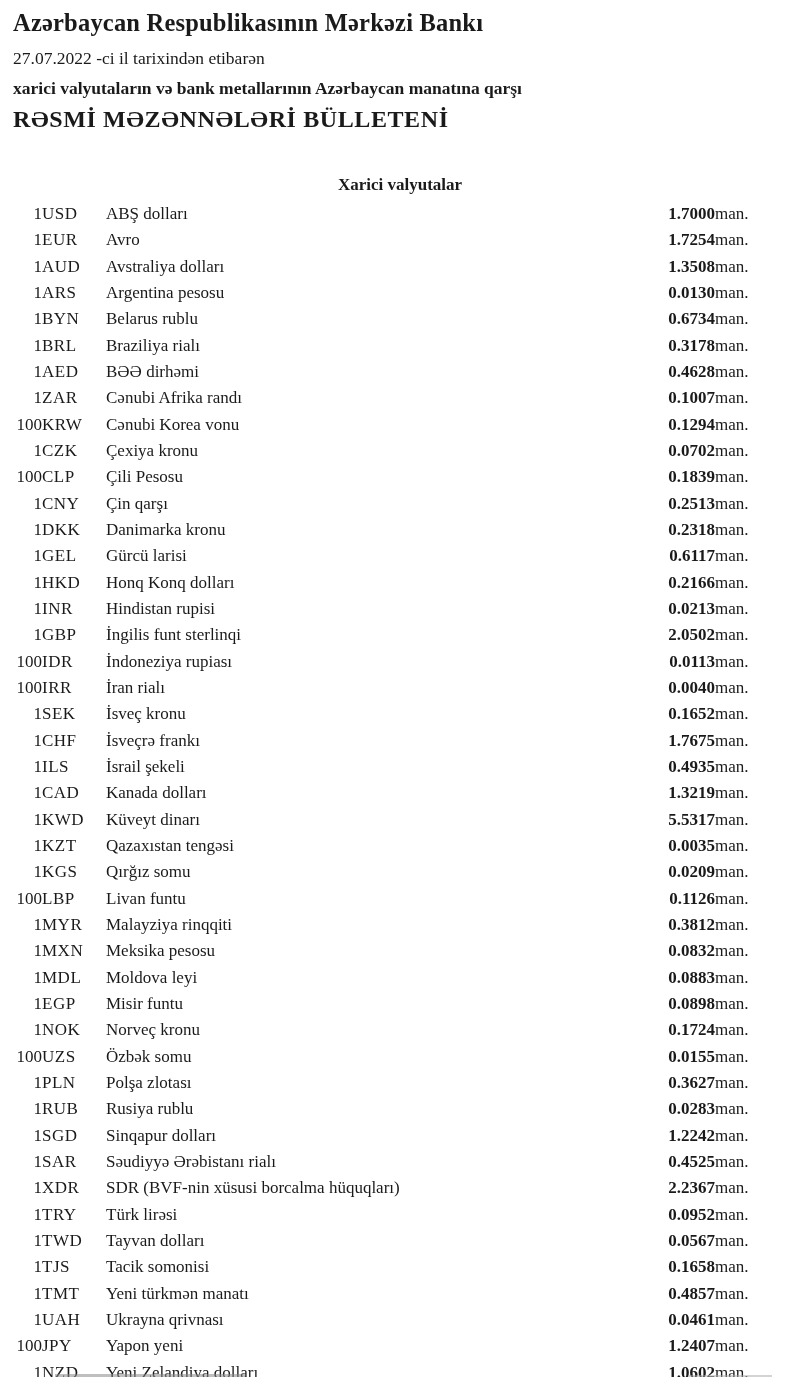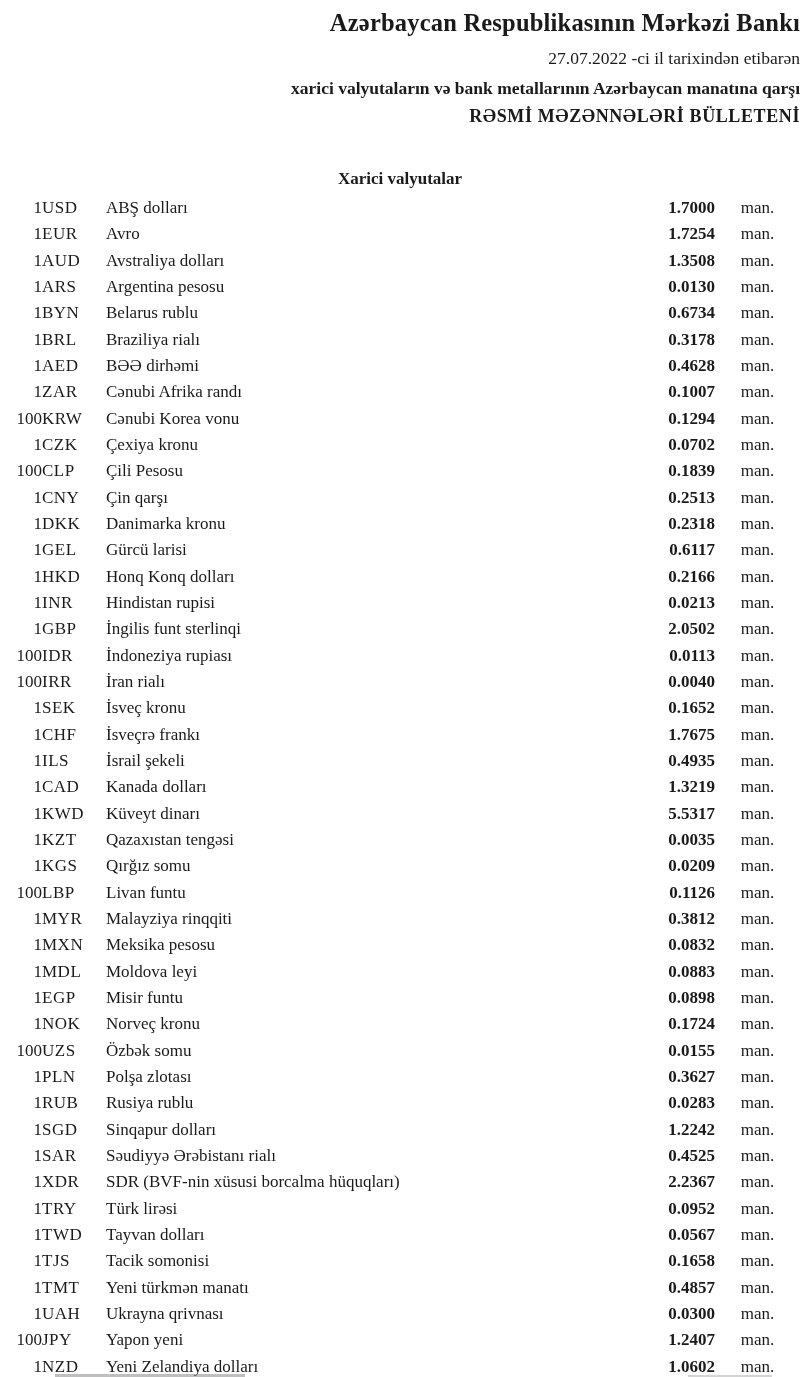--- a/index.html
+++ b/index.html
@@ -9,41 +9,41 @@
   }
   .page {
     position: relative;
     width: 800px;
     height: 1377px;
     background: #ffffff;
     color: #1a1a1a;
     font-family: "Liberation Serif", "DejaVu Serif", serif;
     overflow: hidden;
   }
-  header { text-align: right; }
+  header { text-align: left; padding-left: 13px; }
   .bank-title {
     margin: 0;
     padding-top: 9px;
     font-size: 24.5px;
     font-weight: bold;
     letter-spacing: 0.2px;
   }
   .date-line {
     margin-top: 11px;
     font-size: 17.5px;
     font-weight: normal;
   }
   .subtitle {
     margin-top: 9px;
     font-size: 17.5px;
     font-weight: bold;
   }
   .bulletin-title {
     margin-top: 7px;
-    font-size: 18px;
+    font-size: 24px;
     font-weight: bold;
     letter-spacing: 0.6px;
   }
   .section-title {
     margin-top: 42px;
     text-align: center;
     font-size: 17px;
     font-weight: bold;
   }
   table.rates {
@@ -57,21 +57,21 @@
     padding: 0;
     font-size: 17px;
     white-space: nowrap;
     overflow: hidden;
     vertical-align: middle;
   }
   td.qty  { width: 42px;  text-align: right; }
   td.code { width: 64px;  text-align: left; letter-spacing: 0.5px; }
   td.name { width: 499px; text-align: left;  padding-left: 12px; }
   td.rate { width: 110px; text-align: right; font-weight: bold; font-size: 16.5px; }
-  td.unit { width: 85px;  text-align: center;  padding-left: 14px; }
+  td.unit { width: 85px;  text-align: left;  padding-left: 14px; }
   .cutoff-left {
     position: absolute;
     left: 55px;
     bottom: 0;
     width: 190px;
     height: 3px;
     background: #8a8a8a;
     opacity: 0.55;
   }
   .cutoff-right {
@@ -391,21 +391,21 @@
           <td class="qty">1</td>
           <td class="code">TMT</td>
           <td class="name">Yeni türkmən manatı</td>
           <td class="rate">0.4857</td>
           <td class="unit">man.</td>
         </tr>
         <tr>
           <td class="qty">1</td>
           <td class="code">UAH</td>
           <td class="name">Ukrayna qrivnası</td>
-          <td class="rate">0.0300</td>
+          <td class="rate">0.0461</td>
           <td class="unit">man.</td>
         </tr>
         <tr>
           <td class="qty">100</td>
           <td class="code">JPY</td>
           <td class="name">Yapon yeni</td>
           <td class="rate">1.2407</td>
           <td class="unit">man.</td>
         </tr>
         <tr>

